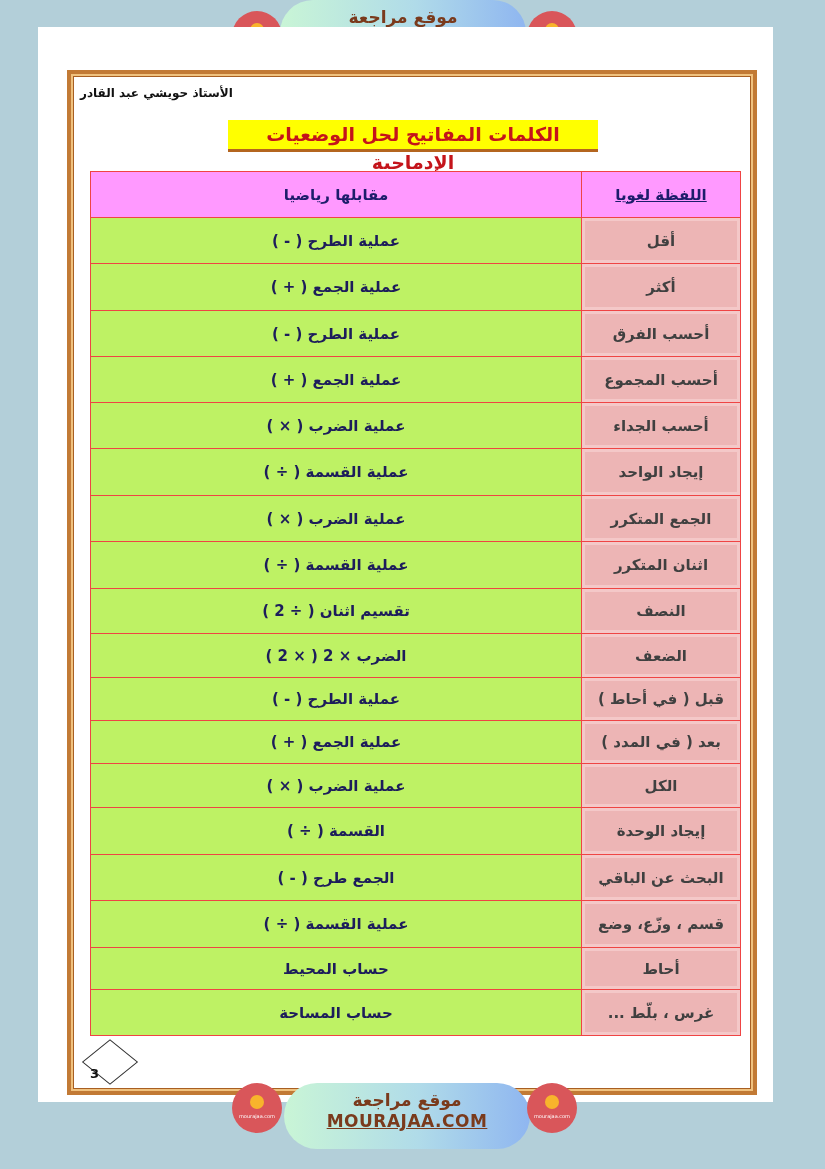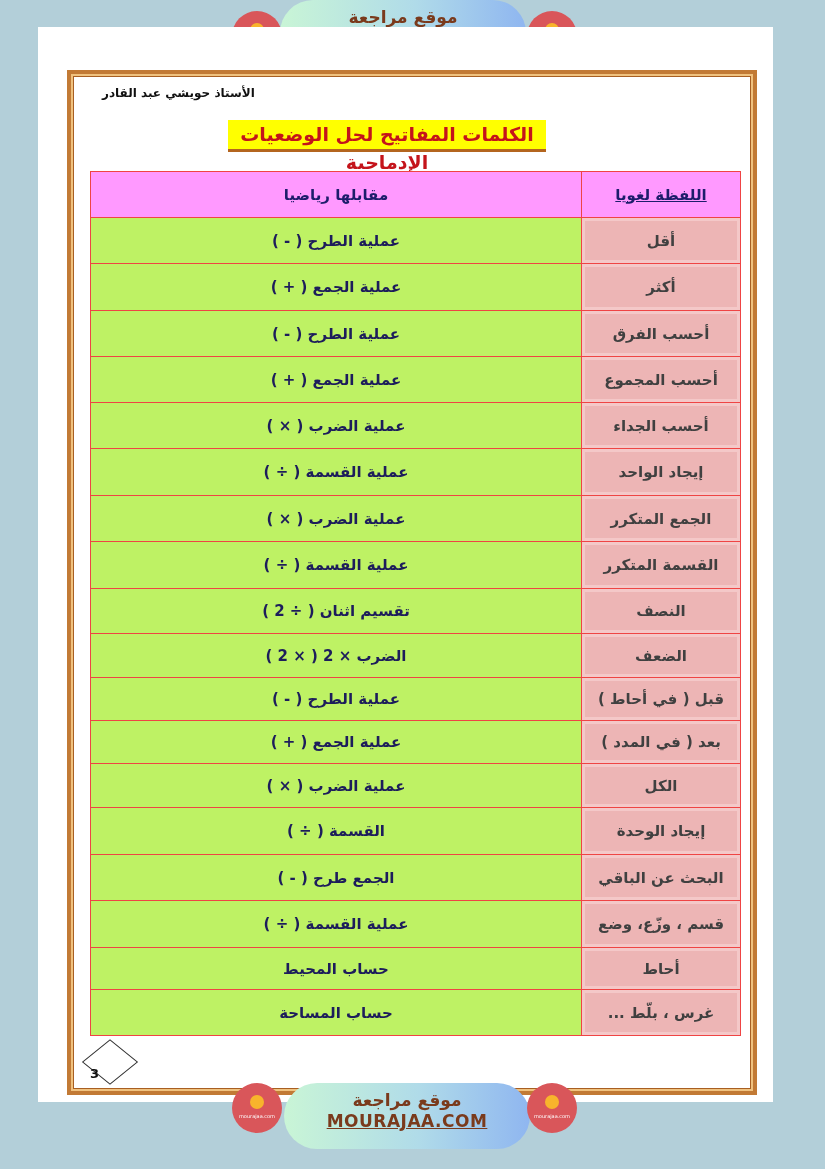--- a/index.html
+++ b/index.html
@@ -15,24 +15,23 @@
   .frame {
     position:absolute; left:67px; top:70px; width:690px; height:1025px;
     border:4px solid #c27a35;
     box-shadow: inset 0 0 0 2px #f0c27f, inset 0 0 0 3px #a85f22;
     box-sizing:border-box;
   }
   .author {
     position:absolute; left:80px; top:86px;
     font-size:12px; font-weight:bold; color:#111;
     direction:rtl;
-    margin-left:22px;
   }
   .title {
-    position:absolute; left:228px; top:120px; width:318px; height:32px;
+    position:absolute; left:228px; top:120px; width:370px; height:32px;
     background:#ffff00;
     border-bottom:3px solid #b4651f;
     box-sizing:border-box;
     text-align:center;
     font-size:19px; font-weight:bold; color:#c4141b;
     line-height:28px; direction:rtl;
   }
   table.kw {
     position:absolute; left:90px; top:171px; width:651px;
     border-collapse:collapse;
@@ -143,21 +142,21 @@
       </tr>
       <tr style="height: 47px;">
         <td class="word">إيجاد الواحد</td>
         <td class="math">عملية القسمة ( ÷ )</td>
       </tr>
       <tr style="height: 46px;">
         <td class="word">الجمع المتكرر</td>
         <td class="math">عملية الضرب ( × )</td>
       </tr>
       <tr style="height: 47px;">
-        <td class="word">القسمة المتكرر</td>
+        <td class="word">اثنان المتكرر</td>
         <td class="math">عملية القسمة ( ÷ )</td>
       </tr>
       <tr style="height: 45px;">
         <td class="word">النصف</td>
         <td class="math">تقسيم اثنان ( ÷ 2 )</td>
       </tr>
       <tr style="height: 44px;">
         <td class="word">الضعف</td>
         <td class="math">الضرب × 2 ( × 2 )</td>
       </tr>

